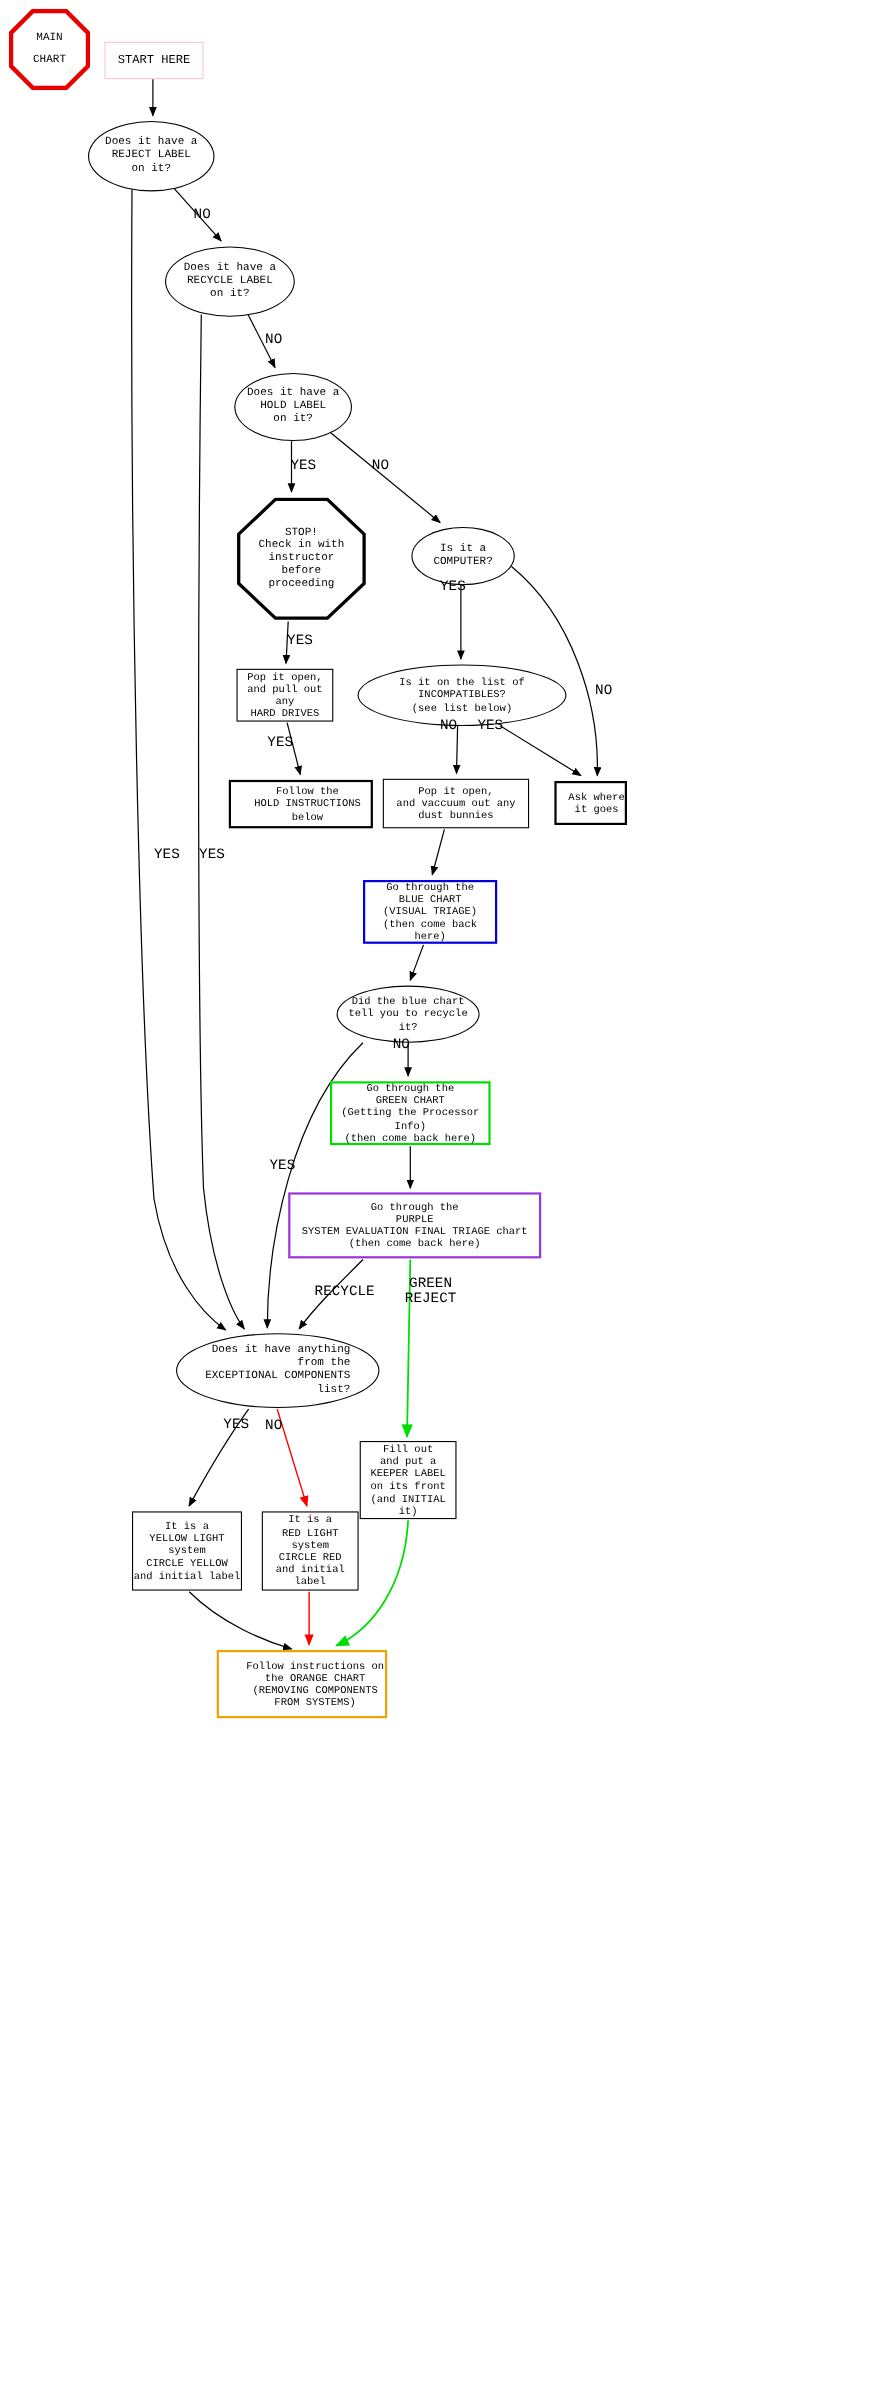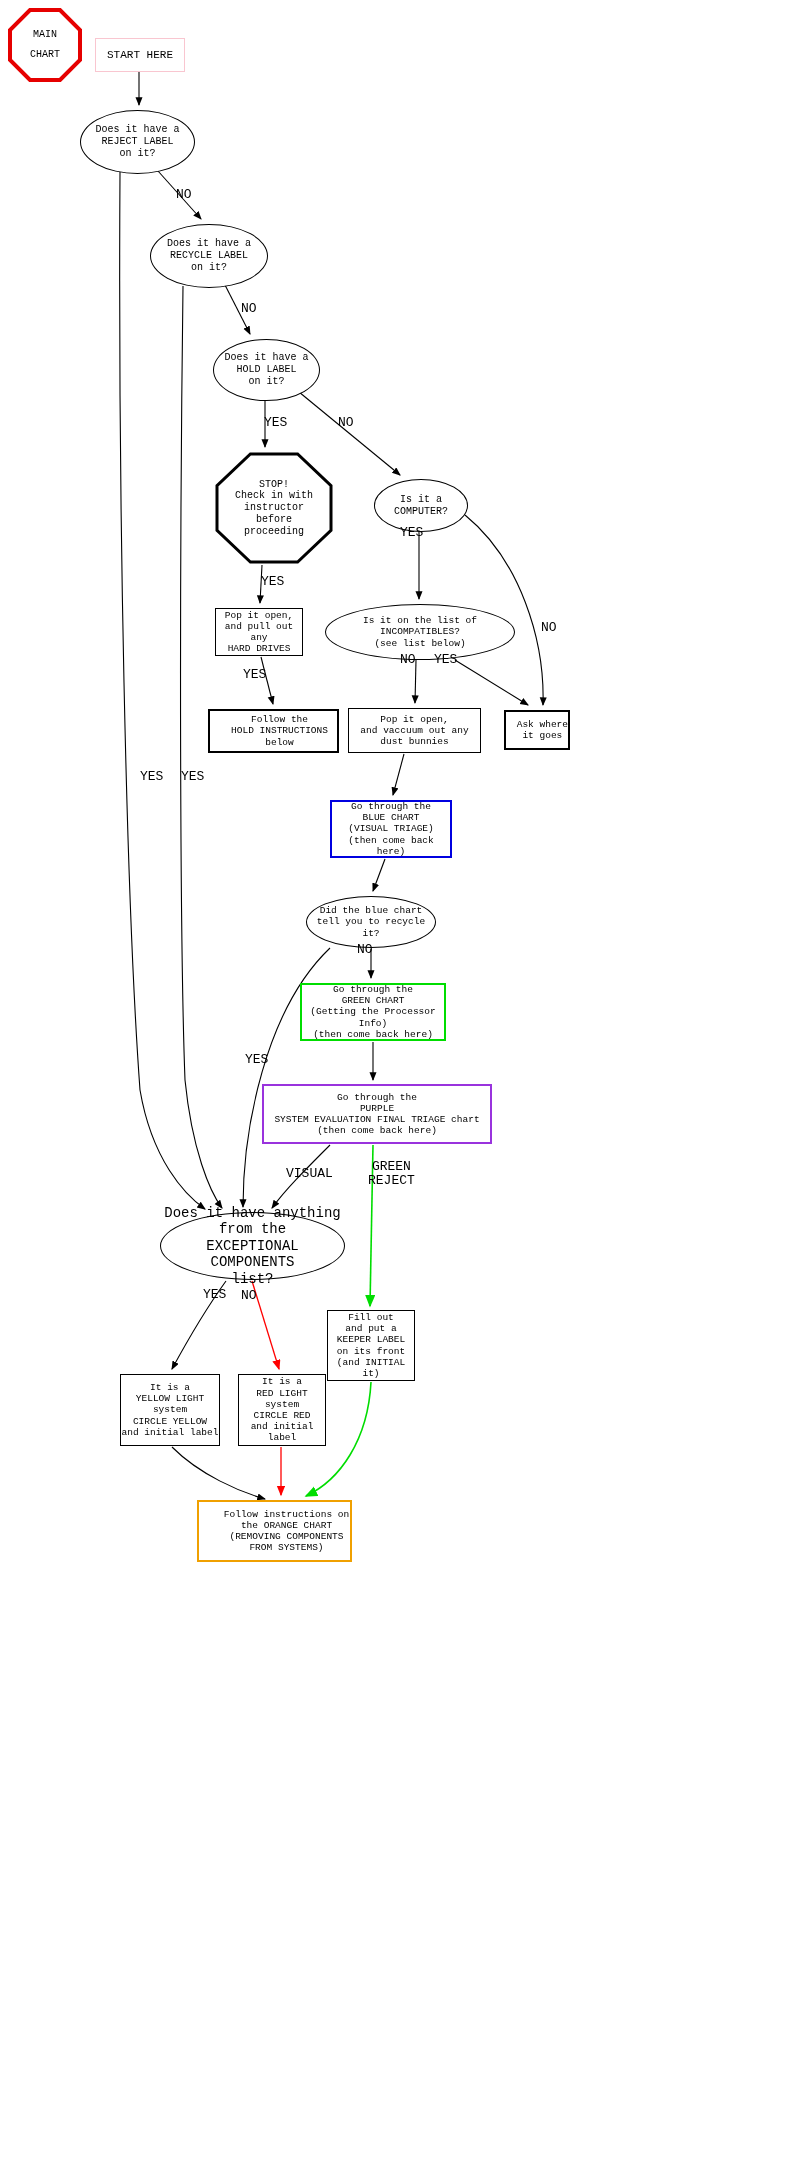--- a/index.html
+++ b/index.html
@@ -167,21 +167,21 @@
 GREEN CHART
 (Getting the Processor Info)
 (then come back here)</span>
       </div>
       <div class="node box thick" style="left: 262px; top: 1084px; width: 230px; height: 60px; font-size: 9.5px; border-color: rgb(153, 51, 221);">
         <span class="txt" style="position: relative;">Go through the
 PURPLE
 SYSTEM EVALUATION FINAL TRIAGE chart
 (then come back here)</span>
       </div>
-      <div class="node ell" style="left: 160px; top: 1212px; width: 185px; height: 68px; font-size: 14px; border-color: rgb(0, 0, 0);">
+      <div class="node ell" style="left: 160px; top: 1212px; width: 185px; height: 68px; font-size: 10px; border-color: rgb(0, 0, 0); text-align: right;">
         <span class="txt" style="position: relative;">Does it have anything
 from the
 EXCEPTIONAL COMPONENTS
 list?</span>
       </div>
       <div class="node box" style="left: 327px; top: 1310px; width: 88px; height: 71px; font-size: 9.5px; border-color: rgb(0, 0, 0);">
         <span class="txt" style="position: relative;">Fill out
 and put a
 KEEPER LABEL
 on its front
@@ -216,20 +216,20 @@
       <div class="elabel" style="left: 400px; top: 526px; font-size: 13px;">YES</div>
       <div class="elabel" style="left: 541px; top: 621px; font-size: 13px;">NO</div>
       <div class="elabel" style="left: 261px; top: 575px; font-size: 13px;">YES</div>
       <div class="elabel" style="left: 243px; top: 668px; font-size: 13px;">YES</div>
       <div class="elabel" style="left: 400px; top: 653px; font-size: 13px;">NO</div>
       <div class="elabel" style="left: 434px; top: 653px; font-size: 13px;">YES</div>
       <div class="elabel" style="left: 357px; top: 943px; font-size: 13px;">NO</div>
       <div class="elabel" style="left: 245px; top: 1053px; font-size: 13px;">YES</div>
       <div class="elabel" style="left: 181px; top: 770px; font-size: 13px;">YES</div>
       <div class="elabel" style="left: 140px; top: 770px; font-size: 13px;">YES</div>
-      <div class="elabel" style="left: 286px; top: 1167px; font-size: 13px;">VISUAL</div>
+      <div class="elabel" style="left: 286px; top: 1167px; font-size: 13px;">RECYCLE</div>
       <div class="elabel" style="left: 368px; top: 1160px; font-size: 13px;">GREEN
 REJECT</div>
       <div class="elabel" style="left: 203px; top: 1288px; font-size: 13px;">YES</div>
       <div class="elabel" style="left: 241px; top: 1289px; font-size: 13px;">NO</div>
     </div>
 
 </div>
 
 </body></html>

